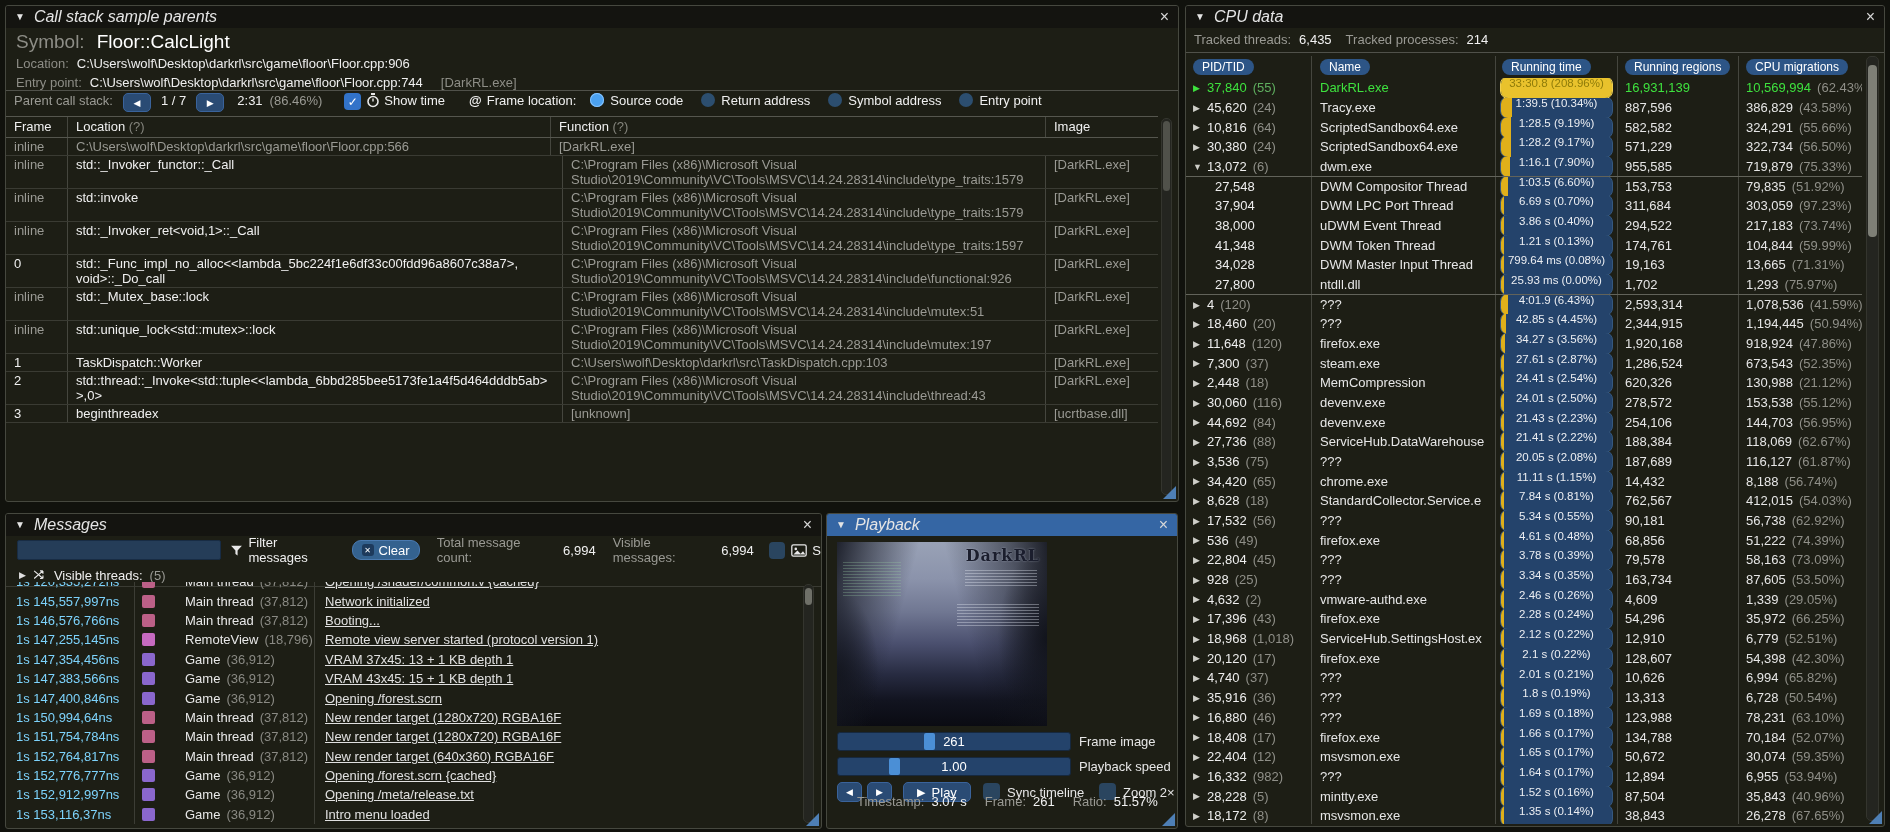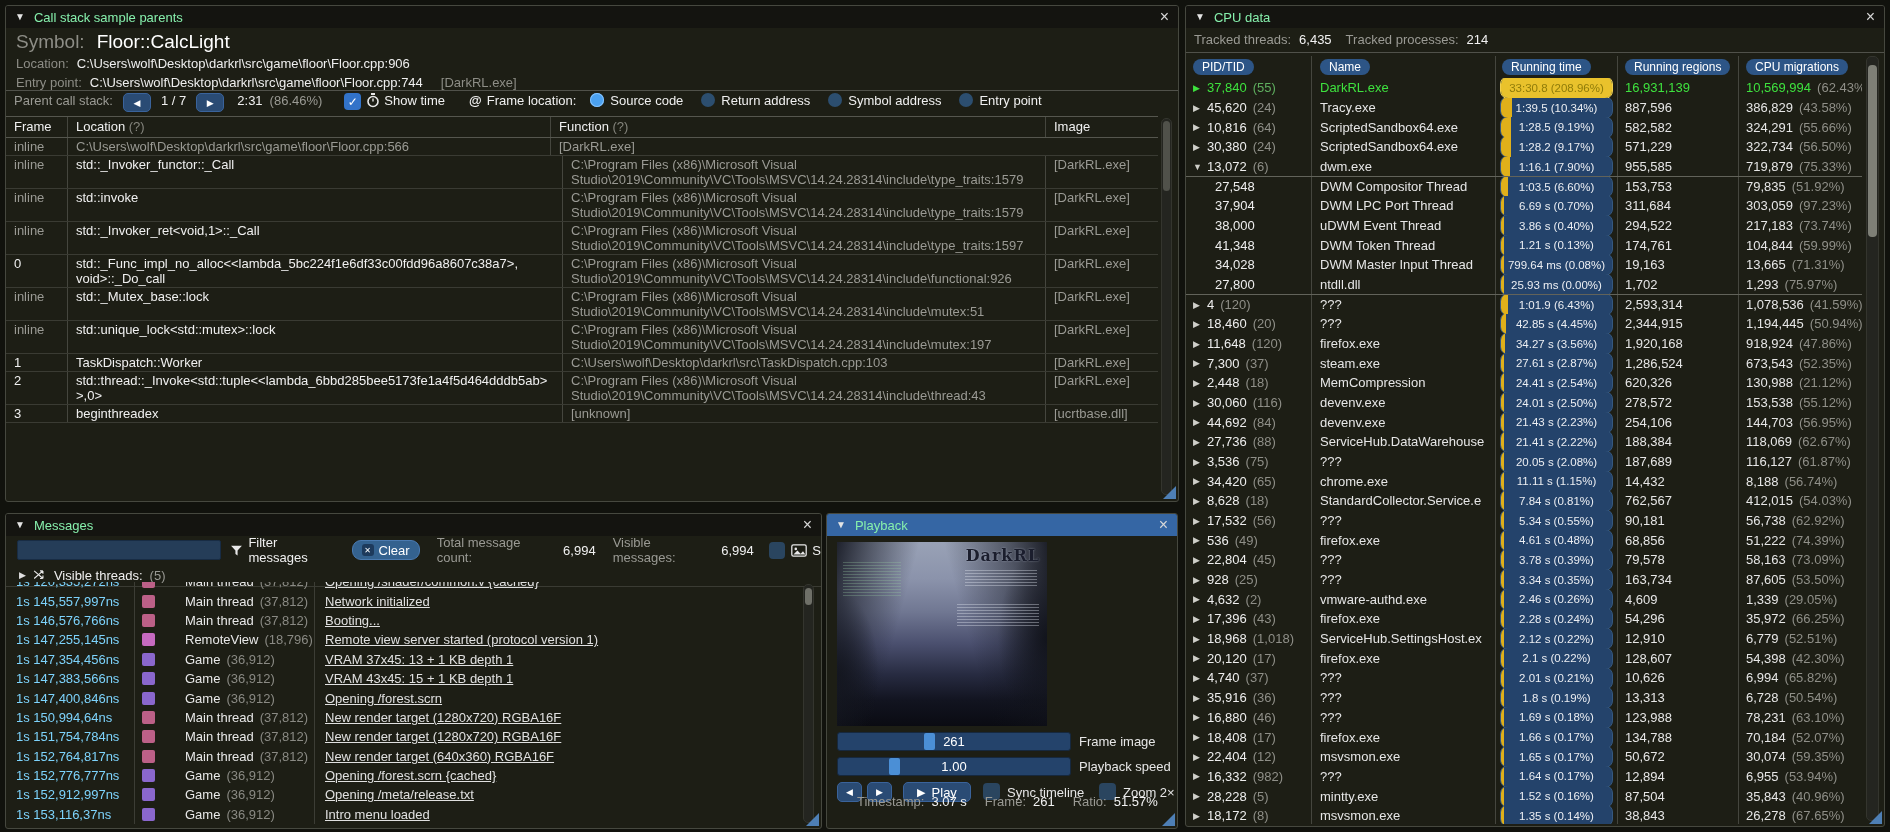--- a/index.html
+++ b/index.html
@@ -4,21 +4,21 @@
 <style>
   html,body{margin:0;padding:0;}
   body{
     width:1890px;height:832px;overflow:hidden;position:relative;
     background:#11120d;color:#e6e6e6;
     font-family:"Liberation Sans",sans-serif;font-size:13px;
   }
   .panel{position:absolute;background:#1d1e15;border:1px solid #46483f;border-radius:3px;box-sizing:border-box;overflow:hidden;}
   .titlebar{height:22px;background:#141410;display:flex;align-items:center;padding:0 9px;gap:9px;box-sizing:border-box;}
   .titlebar .tri{font-size:10px;color:#e4e4e4;line-height:1;}
-  .titlebar .t{color:#86efac;font-size:13px;}
+  .titlebar .t{color:#e5e5e5;font-size:16px;font-style:italic;}
   .titlebar .x{margin-left:auto;color:#d8d8d8;font-size:16px;line-height:1;}
   .blue-bar{background:#3566a4;}
   .grip{position:absolute;right:2px;bottom:2px;width:0;height:0;border-left:13px solid transparent;border-bottom:13px solid #4e7fb5;}
   .dim{color:#9a9a94;}
   .dim2{color:#85857d;}
   .w{color:#f0f0f0;}
 
   
   #callstack{left:5px;top:5px;width:1174px;height:497px;}
   .sym-block{position:absolute;left:0;top:24px;right:0;}
@@ -112,21 +112,21 @@
   #cpu-body{position:absolute;left:0;top:72px;width:676px;bottom:2px;overflow:hidden;}
   .cpu-row{display:flex;height:19.68px;align-items:stretch;box-sizing:border-box;}
   .cpu-row.sep{border-top:1px solid #62635a;}
   .cpu-row .arrow{width:14px;font-size:9px;color:#cfcfc9;flex:none;}
   .cpu-row .pid{color:#eeeeee;margin-right:6px;}
   .cpu-row .cnt{color:#8f8f88;}
   .cpu-row.child .cp0{padding-left:29px;}
   .cpu-row.hl .pid,.cpu-row.hl .cp1,.cpu-row.hl .cp3,.cpu-row.hl .mig,.cpu-row.hl .arrow{color:#3ee23e;}
   .cpu-row.hl .cnt{color:#5fae5f;}
   .pill{position:relative;flex:1;height:23px;margin:0 4px;border-radius:8px;background:#24436b;border:1px solid #35587f;
-    overflow:hidden;display:flex;align-items:center;justify-content:center;box-sizing:border-box;}
+    overflow:hidden;display:flex;justify-content:center;box-sizing:border-box;}
   .pill .fill{position:absolute;left:0;top:0;bottom:0;background:#e0b01a;}
   .pill .ptxt{position:relative;z-index:1;font-size:11.5px;color:#eceef2;white-space:nowrap;}
   .cpu-row.hl .pill{border-color:#f0d050;}
   .cpu-row.hl .pill .fill{background:#e9c22c;}
   .cpu-row.hl .pill .ptxt{color:#8f7c0a;}
   .migp{color:#8f8f88;margin-left:6px;}
   #cpu-sb{right:5px;top:50px;bottom:5px;width:13px;}
   #cpu-sb .thumb{top:8px;height:172px;background:#7e7f76;}
 </style>
 </head>
@@ -695,21 +695,21 @@
       <div class="cpu-row sep">
         <div class="cp cp0">
           <span class="arrow">▶</span>
           <span class="pid">4</span>
           <span class="cnt">(120)</span>
         </div>
         <div class="cp cp1">???</div>
         <div class="cp cp2">
           <div class="pill">
             <div class="fill" style="width: 6.43%;"></div>
-            <span class="ptxt">1:01.9 (6.43%)</span>
+            <span class="ptxt">4:01.9 (6.43%)</span>
           </div>
         </div>
         <div class="cp cp3">2,593,314</div>
         <div class="cp cp4">
           <span class="mig">1,078,536</span>
           <span class="migp">(41.59%)</span>
         </div>
       </div>
       <div class="cpu-row">
         <div class="cp cp0">

